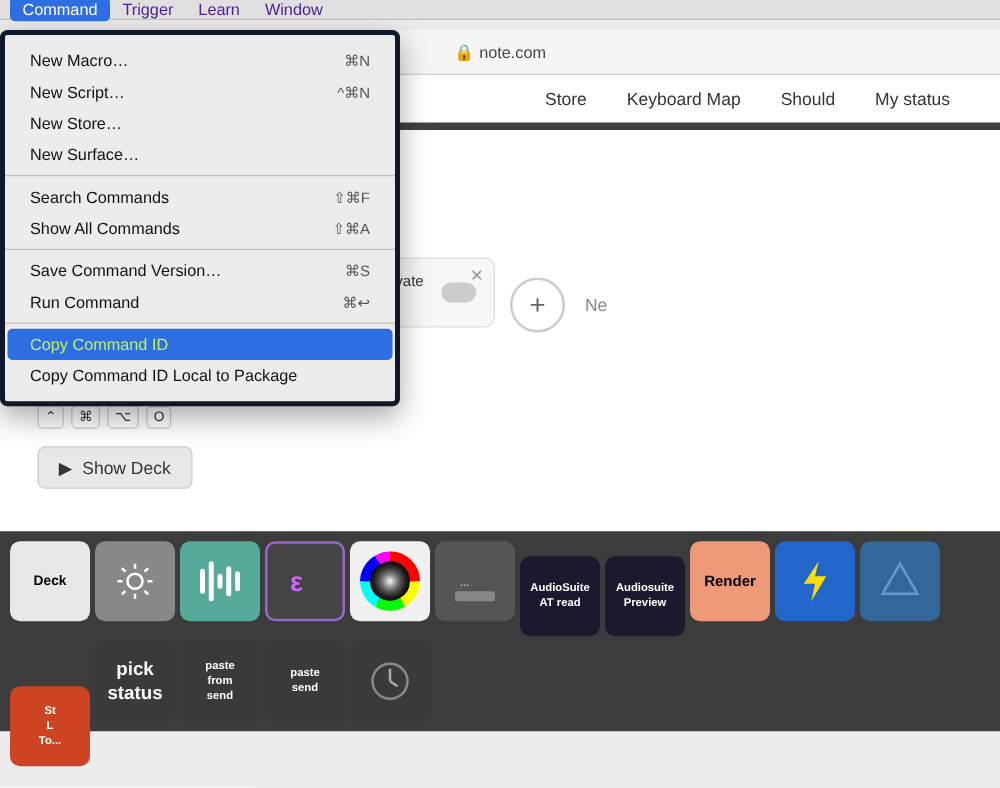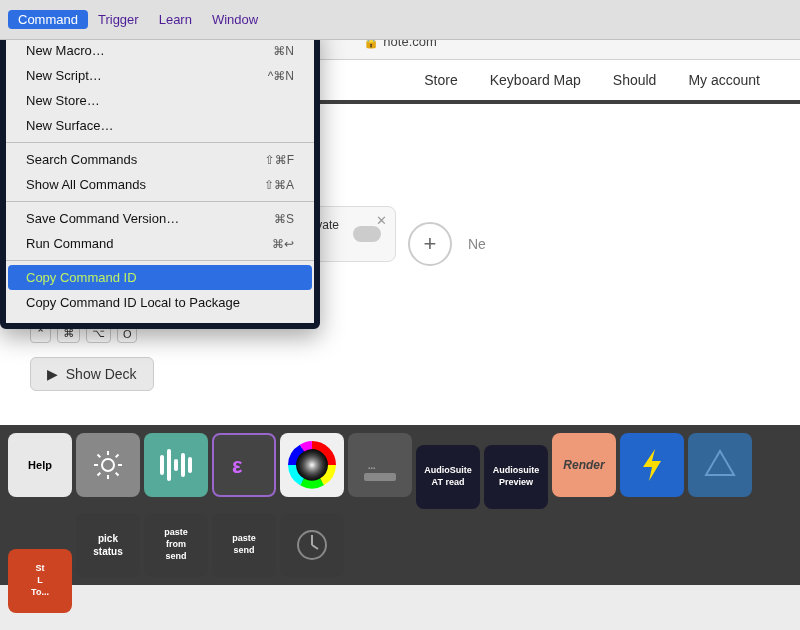--- a/index.html
+++ b/index.html
@@ -7,21 +7,21 @@
       width: 800px;
       height: 630px;
       overflow: hidden;
       font-family: -apple-system, BlinkMacSystemFont, 'Helvetica Neue', Arial, sans-serif;
       background: #ececec;
       position: relative;
     }
 
     
     .menu-bar {
-      height: 40px;
+      height: 16px;
       background: #e0e0e0;
       display: flex;
       align-items: center;
       padding: 0 8px;
       border-bottom: 1px solid #c0c0c0;
       position: relative;
       z-index: 200;
     }
     .menu-bar-item {
       padding: 2px 10px;
@@ -58,21 +58,21 @@
     }
     .lock-icon {
       margin-right: 4px;
       color: #999;
     }
 
     
     .nav-bar {
       height: 44px;
       background: #fff;
-      border-bottom: 4px solid #404040;
+      border-bottom: 6px solid #404040;
       display: flex;
       align-items: center;
       justify-content: flex-end;
       padding: 0 40px;
       gap: 32px;
     }
     .nav-link {
       font-size: 14px;
       color: #333;
       cursor: pointer;
@@ -247,21 +247,21 @@
       text-align: center;
       cursor: pointer;
     }
     .deck-icon.help { background: #e8e8e8; color: #000; }
     .deck-icon.settings { background: #888; }
     .deck-icon.audio-wave { background: #5a9; }
     .deck-icon.equalizer { background: #444; border: 2px solid #9966cc; }
     .deck-icon.color-wheel { background: #f0f0f0; }
     .deck-icon.partial { background: #555; color: #aaa; font-size: 9px; }
     .deck-icon.audiosuite { background: #2a2a2a; font-size: 9px; line-height: 1.2; margin-top: 12px; }
-    .deck-icon.render { background: #e97; color: #404040; font-size: 12px; font-style: italic; }
+    .deck-icon.render { background: #e97; color: #000000; font-size: 12px; }
     .deck-icon.lightning { background: #2266cc; }
     .deck-icon.plugin { background: #336699; }
     .deck-icon.st { background: #cc4422; font-size: 9px; margin-top: 36px; }
     .deck-icon.pick { background: #3a3a3a; font-size: 9px; line-height: 1.2; }
     .deck-icon.paste { background: #3a3a3a; font-size: 9px; line-height: 1.2; }
     .deck-icon.paste2 { background: #3a3a3a; font-size: 9px; line-height: 1.2; }
     .deck-icon.clock { background: #3a3a3a; }
 
     
     .dropdown-overlay {
@@ -271,21 +271,21 @@
       right: 0;
       bottom: 0;
       z-index: 100;
     }
     .dropdown-menu {
       position: absolute;
       top: 24px;
       left: 0;
       width: 320px;
       background: #ececec;
-      border: 6px solid #0f172a;
+      border: 4px solid #0f172a;
       border-radius: 6px;
       box-shadow: 0 8px 24px rgba(0,0,0,0.35);
       padding: 4px 0;
       z-index: 150;
     }
     .menu-section {
       border-bottom: 1px solid #c0c0c0;
       padding: 4px 0;
     }
     .menu-section:last-child {
@@ -331,21 +331,21 @@
 
   <div class="browser-bar">
     <span class="lock-icon">🔒</span>
     <span>note.com</span>
   </div>
 
   <div class="nav-bar">
     <a class="nav-link">Store</a>
     <a class="nav-link">Keyboard Map</a>
     <a class="nav-link">Should</a>
-    <a class="nav-link">My account</a>
+    <a class="nav-link">My status</a>
   </div>
 
   <div class="page-content">
     <div class="page-title">Pro Tools Basic</div>
     <div class="page-subtitle">Should this deck be shown?</div>
 
     <div class="trigger-area">
 
       <div class="trigger-card">
         <span class="close-btn">✕</span>
@@ -396,21 +396,21 @@
 
     <button class="show-deck-btn">
       <span>▶</span>
       <span>Show Deck</span>
     </button>
 
   </div>
 
   <div class="deck-area">
     <div class="deck-icon help">
-      <span>Help</span>
+      <span>Deck</span>
     </div>
     <div class="deck-icon settings">
       <svg width="32" height="32" viewBox="0 0 32 32" fill="none">
           <circle cx="16" cy="16" r="6" stroke="#fff" stroke-width="2"></circle>
           <path d="M16 2v4M16 26v4M2 16h4M26 16h4M5.5 5.5l2.8 2.8M23.7 23.7l2.8 2.8M5.5 26.5l2.8-2.8M23.7 8.3l2.8-2.8" stroke="#fff" stroke-width="2"></path>
         </svg>
     </div>
     <div class="deck-icon audio-wave">
       <svg width="40" height="40" viewBox="0 0 40 40">
           <rect x="4" y="10" width="4" height="20" fill="#fff" rx="2"></rect>
@@ -465,21 +465,21 @@
     </div>
     <div class="deck-icon plugin">
       <svg width="36" height="36" viewBox="0 0 36 36">
           <path d="M18 4 L32 28 L4 28 Z" fill="none" stroke="#6699cc" stroke-width="2"></path>
           <circle cx="18" cy="18" r="6" fill="#336699"></circle>
         </svg>
     </div>
     <div class="deck-icon st" style="font-size:9px;line-height:1.3;">
       <span>St<br>L<br>To...</span>
     </div>
-    <div class="deck-icon pick" style="font-size:10px;line-height:1.3;">
+    <div class="deck-icon pick" style="font-size:15px;line-height:1.3;">
       <span>pick<br>status</span>
     </div>
     <div class="deck-icon paste" style="font-size:9px;line-height:1.3;">
       <span>paste<br>from<br>send</span>
     </div>
     <div class="deck-icon paste2" style="font-size:9px;line-height:1.3;">
       <span>paste<br>send</span>
     </div>
     <div class="deck-icon clock">
       <svg width="36" height="36" viewBox="0 0 36 36">

